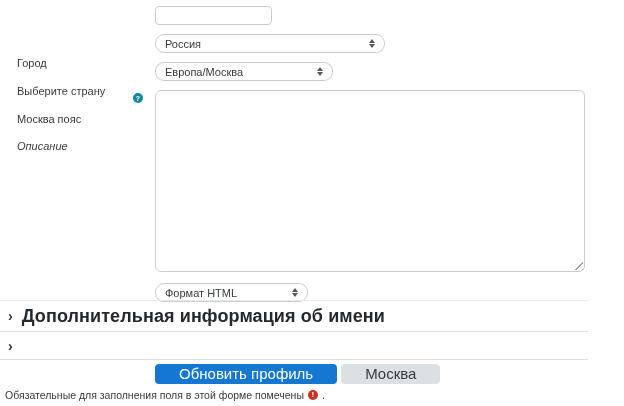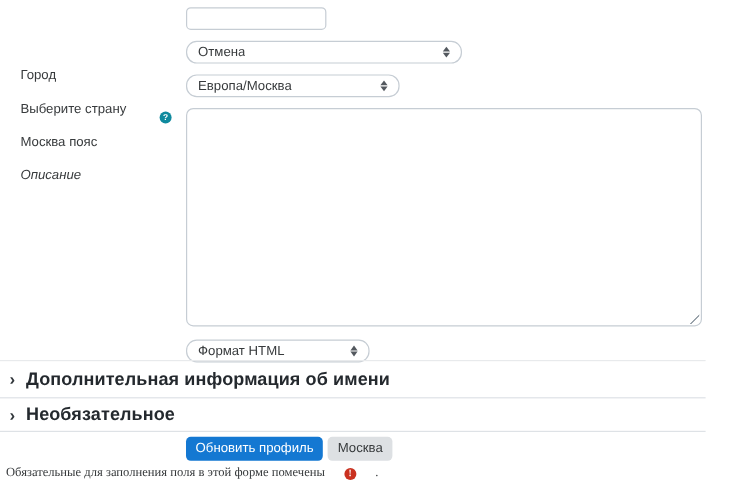--- a/index.html
+++ b/index.html
@@ -56,53 +56,53 @@
     border-top:1px solid #e8eaec;
   }
   .section-header {
     display:flex; align-items:center; border-bottom:1px solid #dee2e6;
     cursor:pointer; padding-left:8px;
   }
   .section-header .chev {
     font-size:14px; font-weight:bold; color:#33383d; margin-right:9px; line-height:1;
   }
   .section-header .sec-title {
-    font-size:15px; font-weight:bold; color:#24292e; letter-spacing:0.1px;
+    font-size:18px; font-weight:bold; color:#24292e; letter-spacing:0.1px;
   }
   .sec-1 { height:30px; }
   .sec-2 { height:27px; }
   .btn-row { position:absolute; left:155px; top:364px; display:flex; gap:4px; }
   .btn {
     box-sizing:border-box; height:20px; border:none; border-radius:4px;
-    font-family:"Liberation Sans", sans-serif; font-size:11px; line-height:20px;
-    padding:0 8px; cursor:pointer; white-space:nowrap;
+    font-family:"Liberation Sans", sans-serif; font-size:15px; line-height:20px;
+    padding:0 24px; cursor:pointer; white-space:nowrap;
   }
   .btn-primary { background:#1478d2; color:#fff; }
   .btn-cancel { background:#dde0e3; color:#373a3c; }
   .footer-note {
     position:absolute; left:5px; top:389px; font-size:10.5px; color:#373a3c;
-    display:flex; align-items:center; gap:16px;font-family:Liberation Serif, serif;
+    display:flex; align-items:center; gap:4px;
   }
   .req-badge {
     display:inline-flex; width:10px; height:10px; border-radius:50%;
     background:#ca3120; color:#fff; font-size:8px; font-weight:bold;
     align-items:center; justify-content:center; line-height:1;
   }
 </style>
 </head>
 <body>
 
 <div class="page">
 
   <div class="abs field-label" style="left:17px; top:6px;">Город</div>
   <input class="abs text-input" style="left: 155px; top: 6px;" value="">
 
   <div class="abs field-label" style="left:17px; top:34px;text-align:right;">Выберите страну</div>
   <div class="abs select" style="left:155px; top:34px; width:230px;">
-    <span class="sel-text">Отмена</span>
+    <span class="sel-text">Россия</span>
     <span class="sel-arrow"></span>
   </div>
 
   <div class="abs field-label" style="left:17px; top:62px;">Москва пояс</div>
   <div class="abs select" style="left:155px; top:62px; width:178px;">
     <span class="sel-text">Европа/Москва</span>
     <span class="sel-arrow"></span>
   </div>
 
   <div class="abs field-label" style="left:17px; top:89px;font-style:italic;">Описание</div>
@@ -118,21 +118,20 @@
     <span class="sel-arrow"></span>
   </div>
 
   <div class="sections">
     <div class="section-header sec-1">
       <span class="chev">›</span>
       <span class="sec-title">Дополнительная информация об имени</span>
     </div>
     <div class="section-header sec-2">
       <span class="chev">›</span>
-      <span class="sec-title">Необязательное</span>
     </div>
   </div>
 
   <div class="btn-row">
     <button class="btn btn-primary">Обновить профиль</button>
     <button class="btn btn-cancel">Москва</button>
   </div>
 
   <div class="footer-note">
     <span>Обязательные для заполнения поля в этой форме помечены</span>

